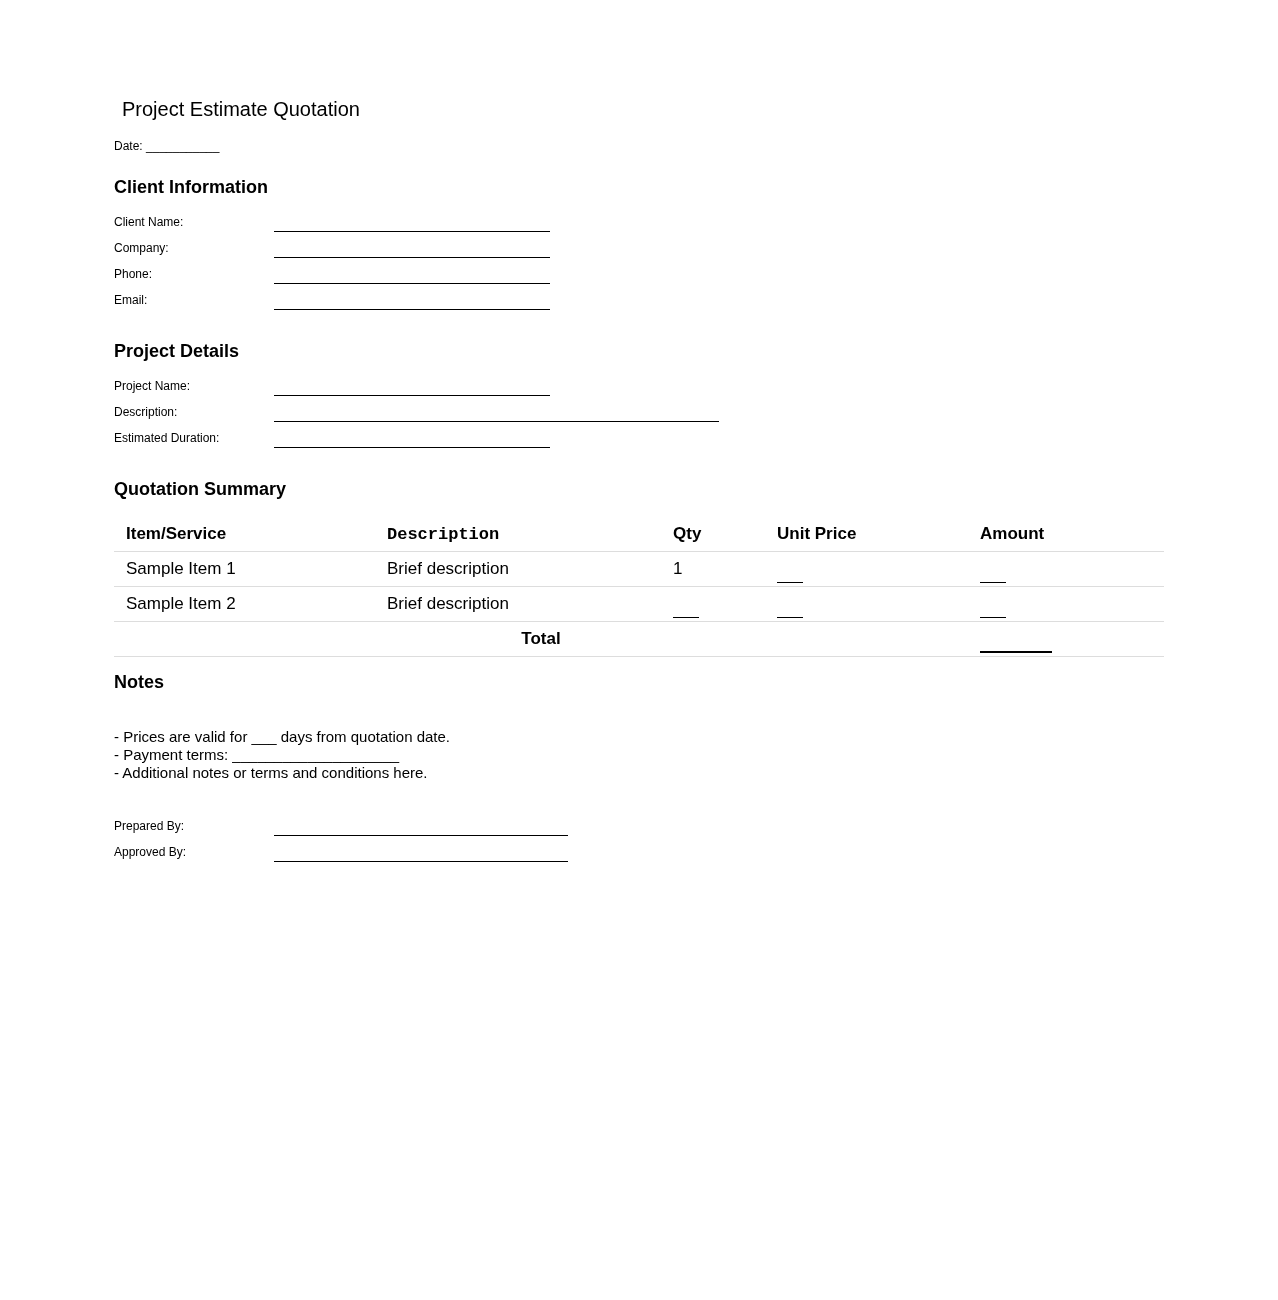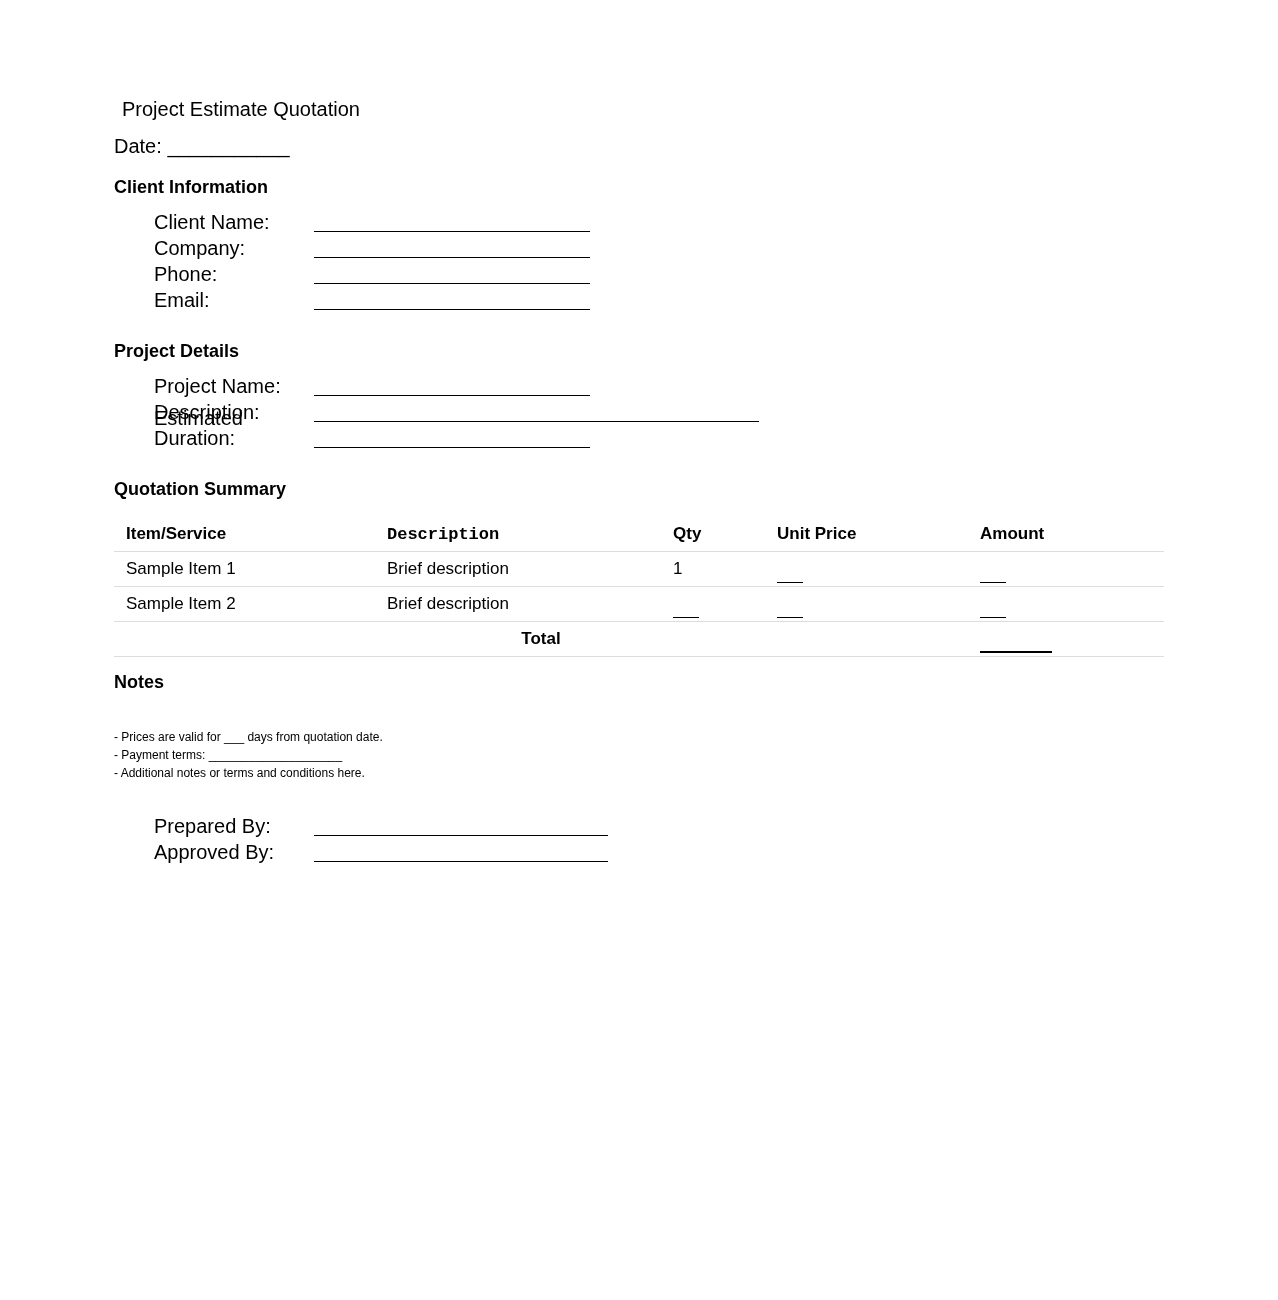--- a/index.html
+++ b/index.html
@@ -6,27 +6,27 @@
     body {
       width: 1278px; height: 1300px;
       font-family: "Liberation Sans", sans-serif;
       color: #000;
       position: relative;
     }
     .page { position: absolute; left: 114px; top: 82px; width: 1050px; }
     h1 {
       font-size: 20px; font-weight: normal; margin: 8px; line-height: 38px;
     }
-    .date-line { font-size: 20px; margin-top: 6px; line-height: 20px; }
+    .date-line { font-size: 12px; margin-top: 6px; line-height: 20px; }
     h2 {
       font-size: 18px; font-weight: bold; margin: 0; line-height: 22px;
     }
     .sec-client { margin-top: 20px; }
     .field-row {
-      display: flex; align-items: flex-end; height: 26px; font-size: 20px; margin-left: 40px;
+      display: flex; align-items: flex-end; height: 26px; font-size: 12px;
     }
     .field-row .lbl { width: 160px; line-height: 20px; }
     .field-row .line { border-bottom: 1px solid #000; height: 18px; }
     .w276 { width: 276px; }
     .w445 { width: 445px; }
     .w294 { width: 294px; }
     .fields { margin-top: 8px; }
     .sec-project { margin-top: 30px; }
     .sec-quote { margin-top: 30px; }
     table {
@@ -44,21 +44,21 @@
     .total-label { text-align: center; font-weight: bold; }
     .total-line {
       display: inline-block; width: 72px; border-bottom: 2px solid #000;
       height: 14px; vertical-align: bottom; margin-bottom: -4px;
     }
     .col-item { width: 237px; }
     .col-desc { width: 262px; font-family: Liberation Mono, monospace; }
     .col-qty { width: 80px; }
     .col-unit { width: 179px; }
     .sec-notes { margin-top: 14px; }
-    .notes-list { margin-top: 35px; font-size: 12px; line-height: 18px; }
+    .notes-list { margin-top: 35px; font-size: 15px; line-height: 18px; }
     .sign { margin-top: 28px; }
   </style>
 </head>
 <body>
 
 <div class="page">
   <h1>Project Estimate Quotation</h1>
   <div class="date-line">
     <span>Date:</span>
     <span>___________</span>

